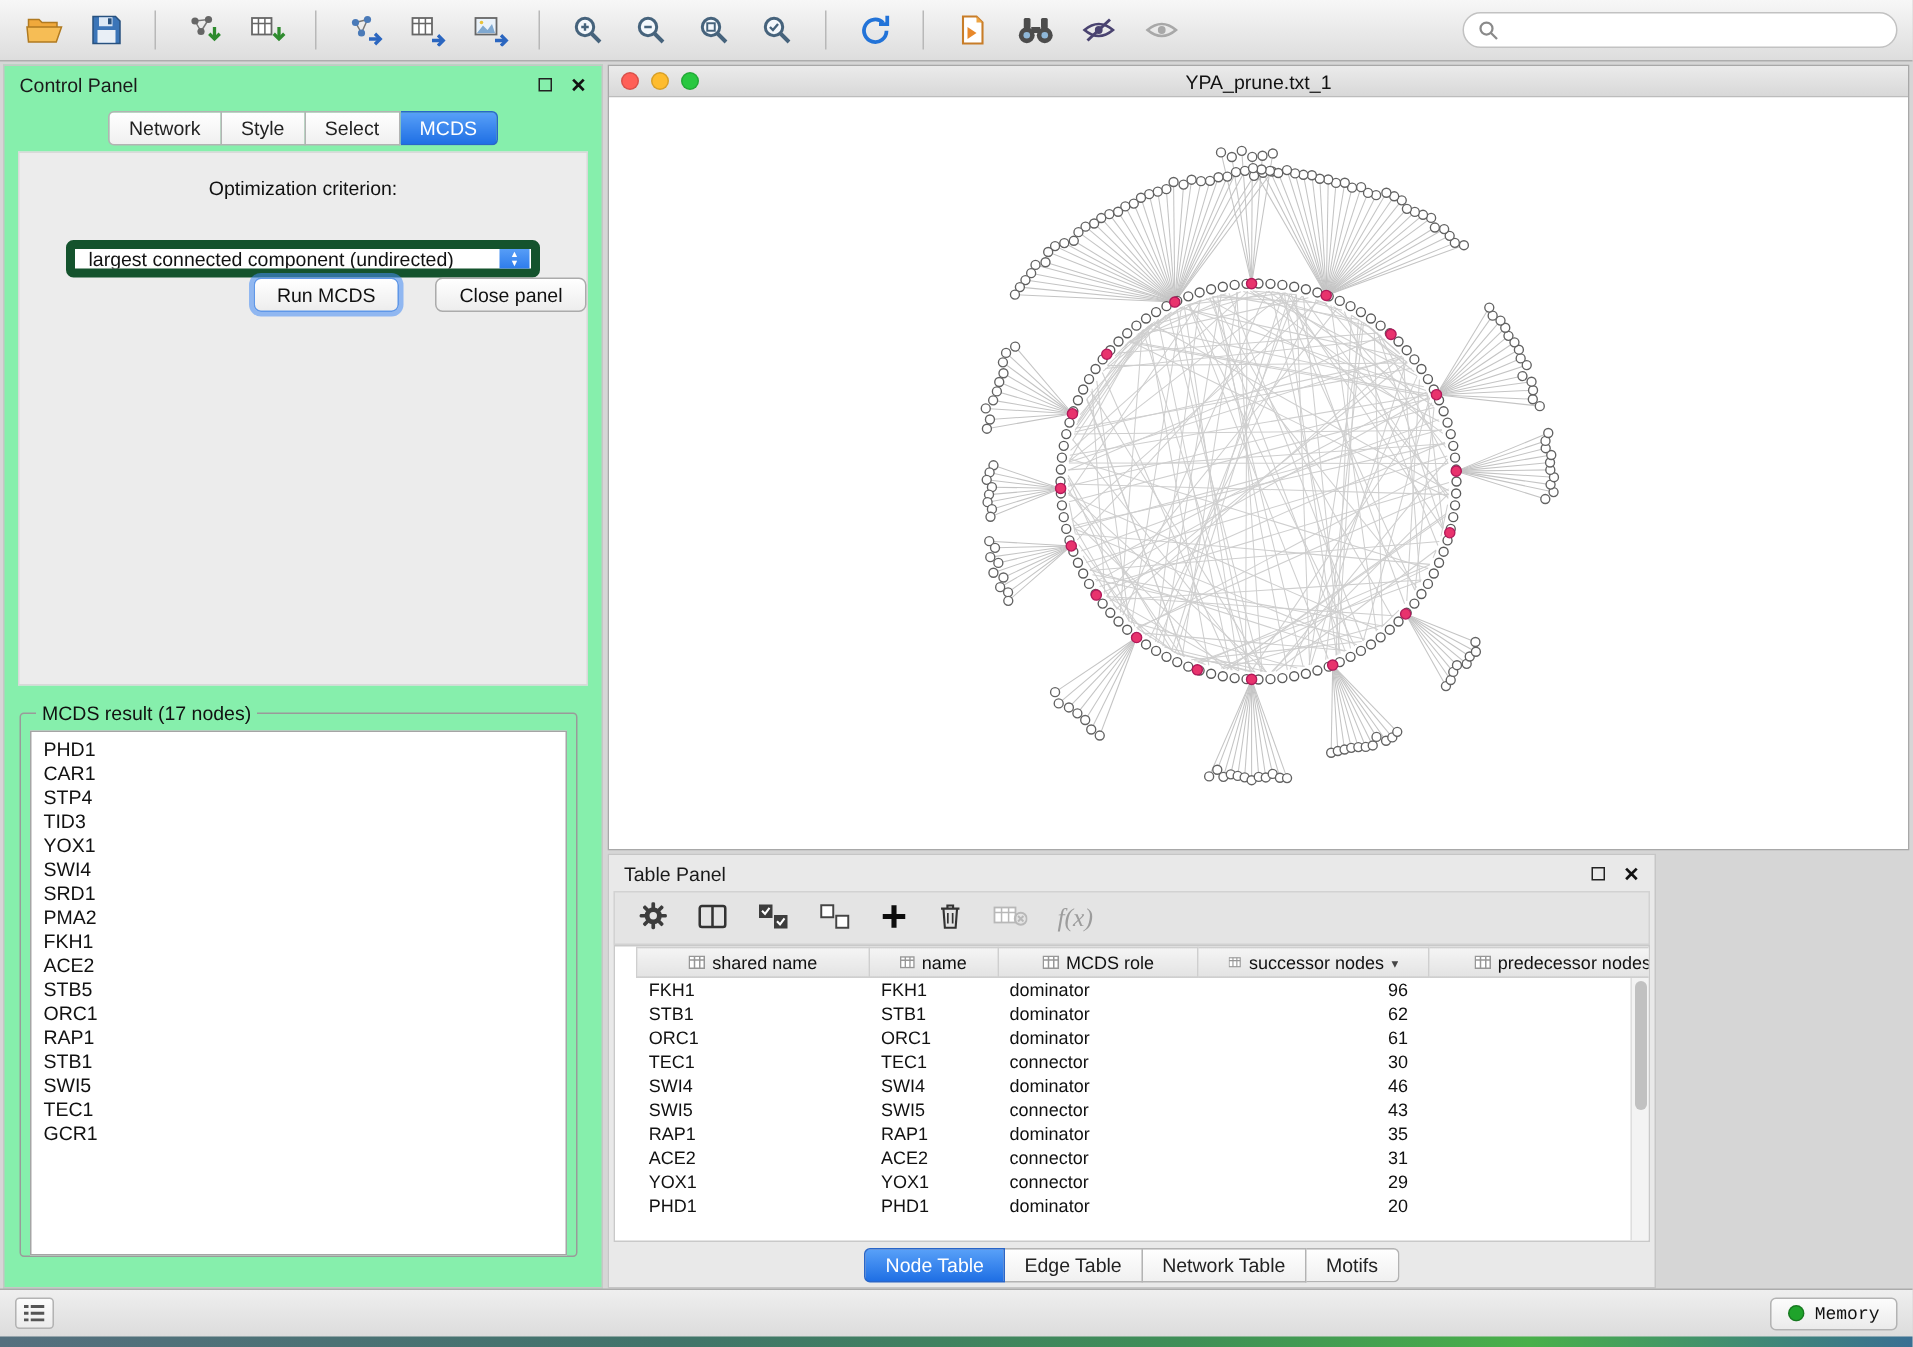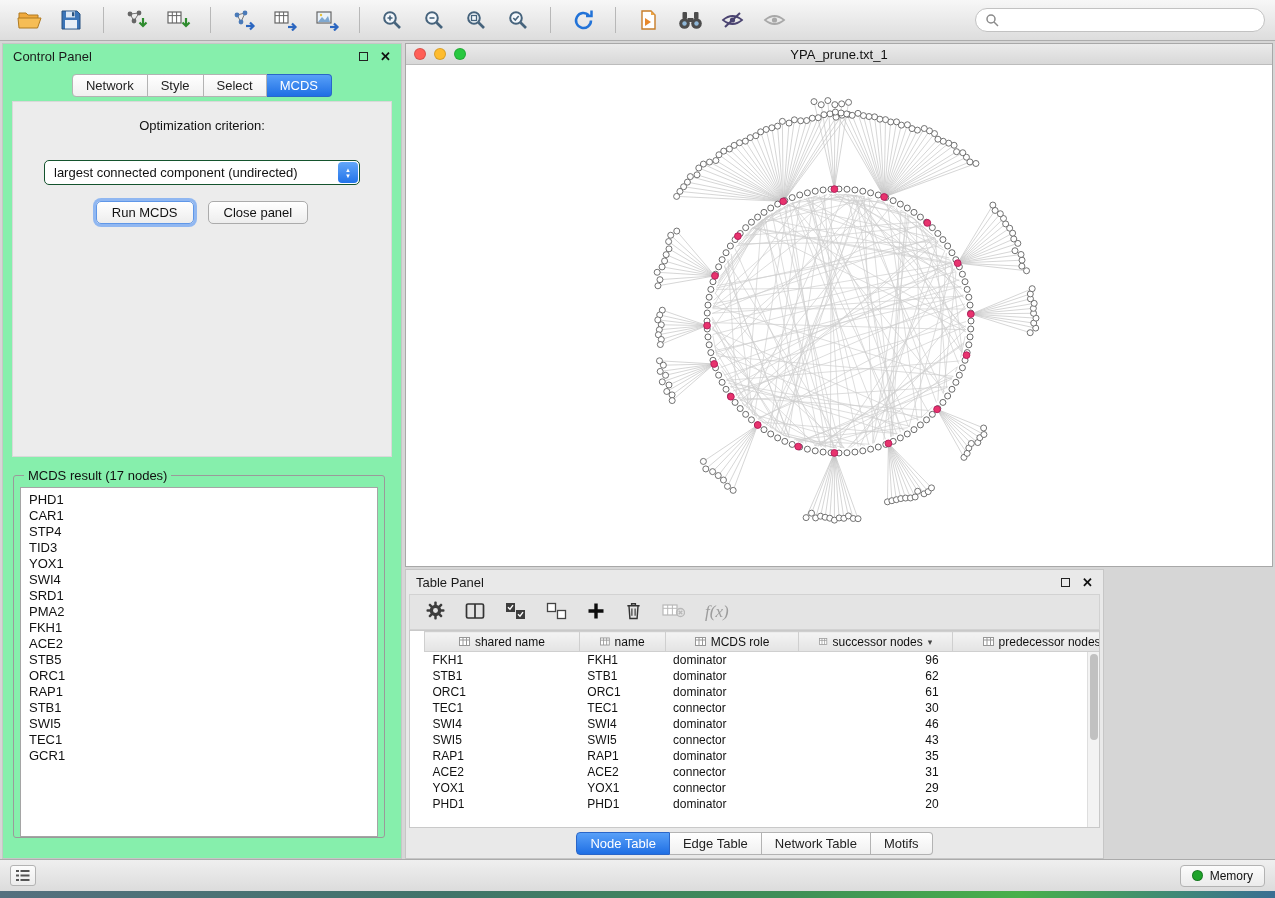--- a/index.html
+++ b/index.html
@@ -52,31 +52,31 @@
     background:#86efac; border:1px solid #c6c6c6;
   }
   .cp-tabs { display:flex; justify-content:center; margin:6px 0 4px 0; }
   .cp-content {
     margin:4px 9px; background:#ececec; border:1px solid #d9d9d9;
     height:356px; padding-top:16px;
   }
   .opt-label { text-align:center; margin-bottom:27px; }
   .combo {
     width:316px; height:25px; margin:0 auto; background:#fff;
-    border:1px solid #14532d; border-radius:5px;
+    border:6px solid #14532d; border-radius:5px;
     display:flex; align-items:center; overflow:hidden;
   }
   .combo .txt { flex:1; padding:0 9px; font-size:13px; white-space:nowrap; }
   .combo .arrows {
     width:20px; height:21px; margin-right:1px; border-radius:4px;
     background:linear-gradient(#63a7f9,#2273e9);
     color:#fff; display:flex; flex-direction:column; align-items:center; justify-content:center;
     font-size:6px; line-height:6px;
   }
-  .cp-buttons { display:flex; justify-content:center; gap:14px; margin-top:16px; }
+  .cp-buttons { display:flex; justify-content:flex-end; gap:24px; }
   .btn {
     padding:3px 15px; font-size:13px; color:#111;
     background:linear-gradient(#ffffff,#ededed);
     border:1px solid #ababab; border-radius:5px;
     font-family:"Liberation Sans",sans-serif;
   }
   .btn.focused { box-shadow:0 0 0 3px rgba(70,140,245,0.55); border-color:#5f97e8; }
 
   .groupbox {
     position:absolute; left:10px; right:16px; top:424px; bottom:20px;
@@ -133,21 +133,21 @@
   #node-table td:nth-child(4), #node-table td:nth-child(5) { text-align:right; padding-right:14px; }
   .vscroll { position:absolute; right:0; top:21px; bottom:0; width:12px; background:#f3f3f3; border-left:1px solid #dedede; }
   .vthumb { position:absolute; top:2px; left:2px; width:8px; height:86px; background:#c1c1c1; border-radius:4px; }
   .tp-tabs { height:30px; display:flex; justify-content:center; align-items:center; flex:0 0 auto; }
 
   
   #status-bar {
     position:absolute; left:0; right:0; bottom:7px; height:32px;
     background:linear-gradient(#efefef,#dcdcdc);
     border-top:1px solid #ababab;
-    display:flex; align-items:center; padding:0 10px;
+    display:flex; align-items:center; padding:0 10px;font-family:Liberation Mono, monospace;
   }
   .sb-btn {
     width:26px; height:21px; border:1px solid #b3b3b3; border-radius:3px;
     background:linear-gradient(#fcfcfc,#ececec);
     display:flex; align-items:center; justify-content:center;
   }
   #memory-btn {
     margin-left:auto; display:flex; align-items:center; gap:7px;
     border:1px solid #b3b3b3; border-radius:4px; padding:3px 11px;
     background:linear-gradient(#fcfcfc,#ebebeb); font-size:12px;

